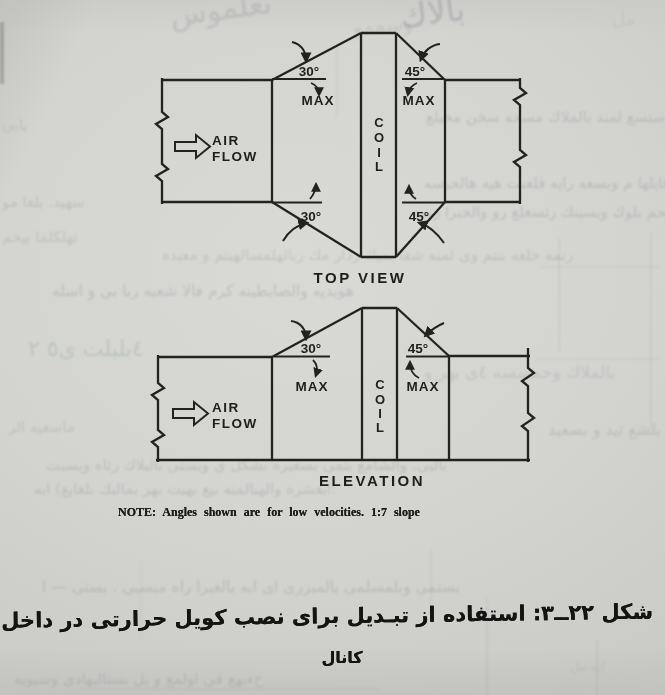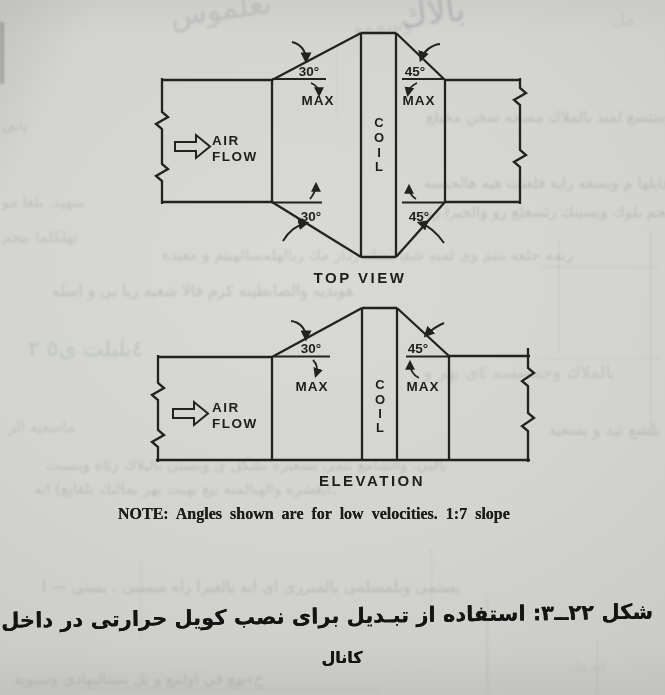--- a/index.html
+++ b/index.html
@@ -26,21 +26,21 @@
   .lw2{stroke:#22221f;stroke-width:2;fill:none;}
   .hk{stroke:#22221f;stroke-width:1.8;fill:none;}
   .dlabel{font-family:"Liberation Sans",sans-serif;font-weight:bold;font-size:13.5px;fill:#1e1e1c;}
   .dmax{letter-spacing:1px;}
   .dcoil{font-size:13px;letter-spacing:0;}
   .dflow{letter-spacing:1.5px;}
   .dcap{font-size:15px;letter-spacing:2.5px;}
   
   .note-line{
     position:absolute;font-family:"Liberation Serif",serif;font-weight:bold;
-    font-size:16px;color:#1d1d1b;word-spacing:4px;white-space:nowrap;
+    font-size:12px;color:#1d1d1b;word-spacing:4px;white-space:nowrap;
     text-shadow:0 0 .4px #1d1d1b;
   }
   
   .fig-caption{
     position:absolute;direction:rtl;text-align:center;
     font-family:"DejaVu Sans",sans-serif;font-weight:bold;color:#141413;
     white-space:nowrap;text-shadow:0 0 .5px #141413;
   }
   .cap1{left:25px;top:604px;width:628px;font-size:21px;transform:rotate(-0.8deg);}
   .cap2{left:310px;top:648px;width:64px;font-size:16px;}

